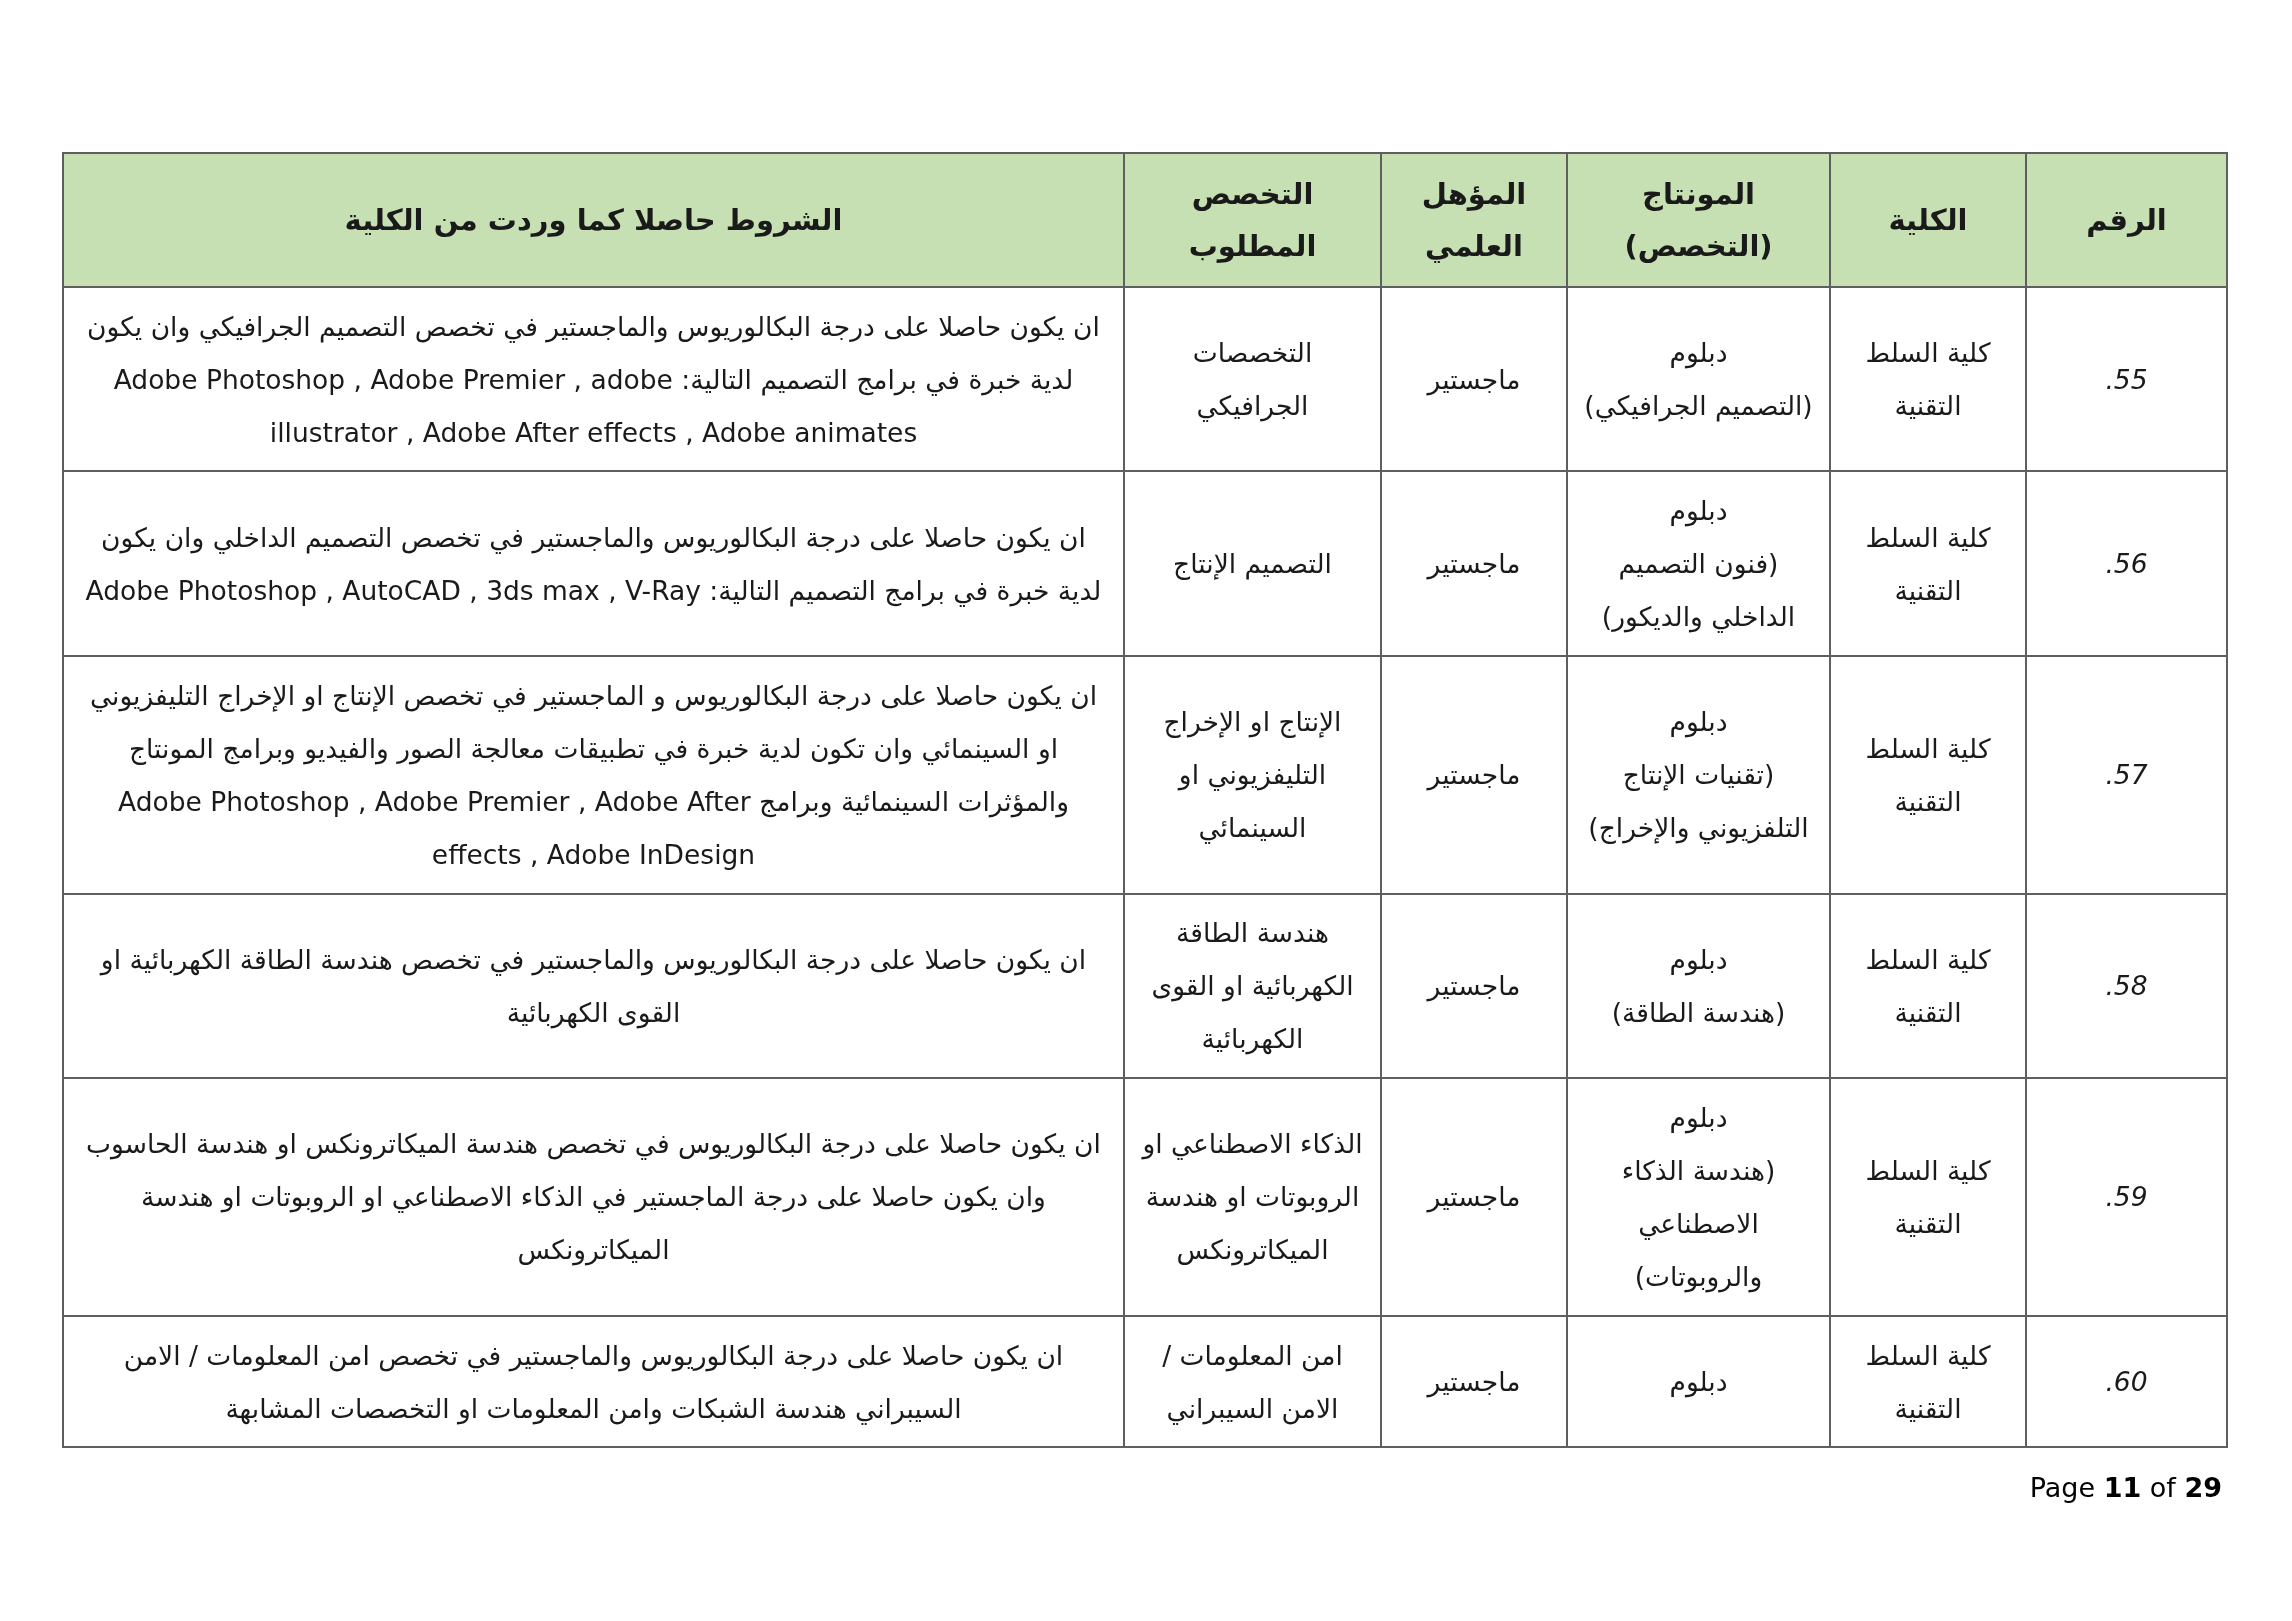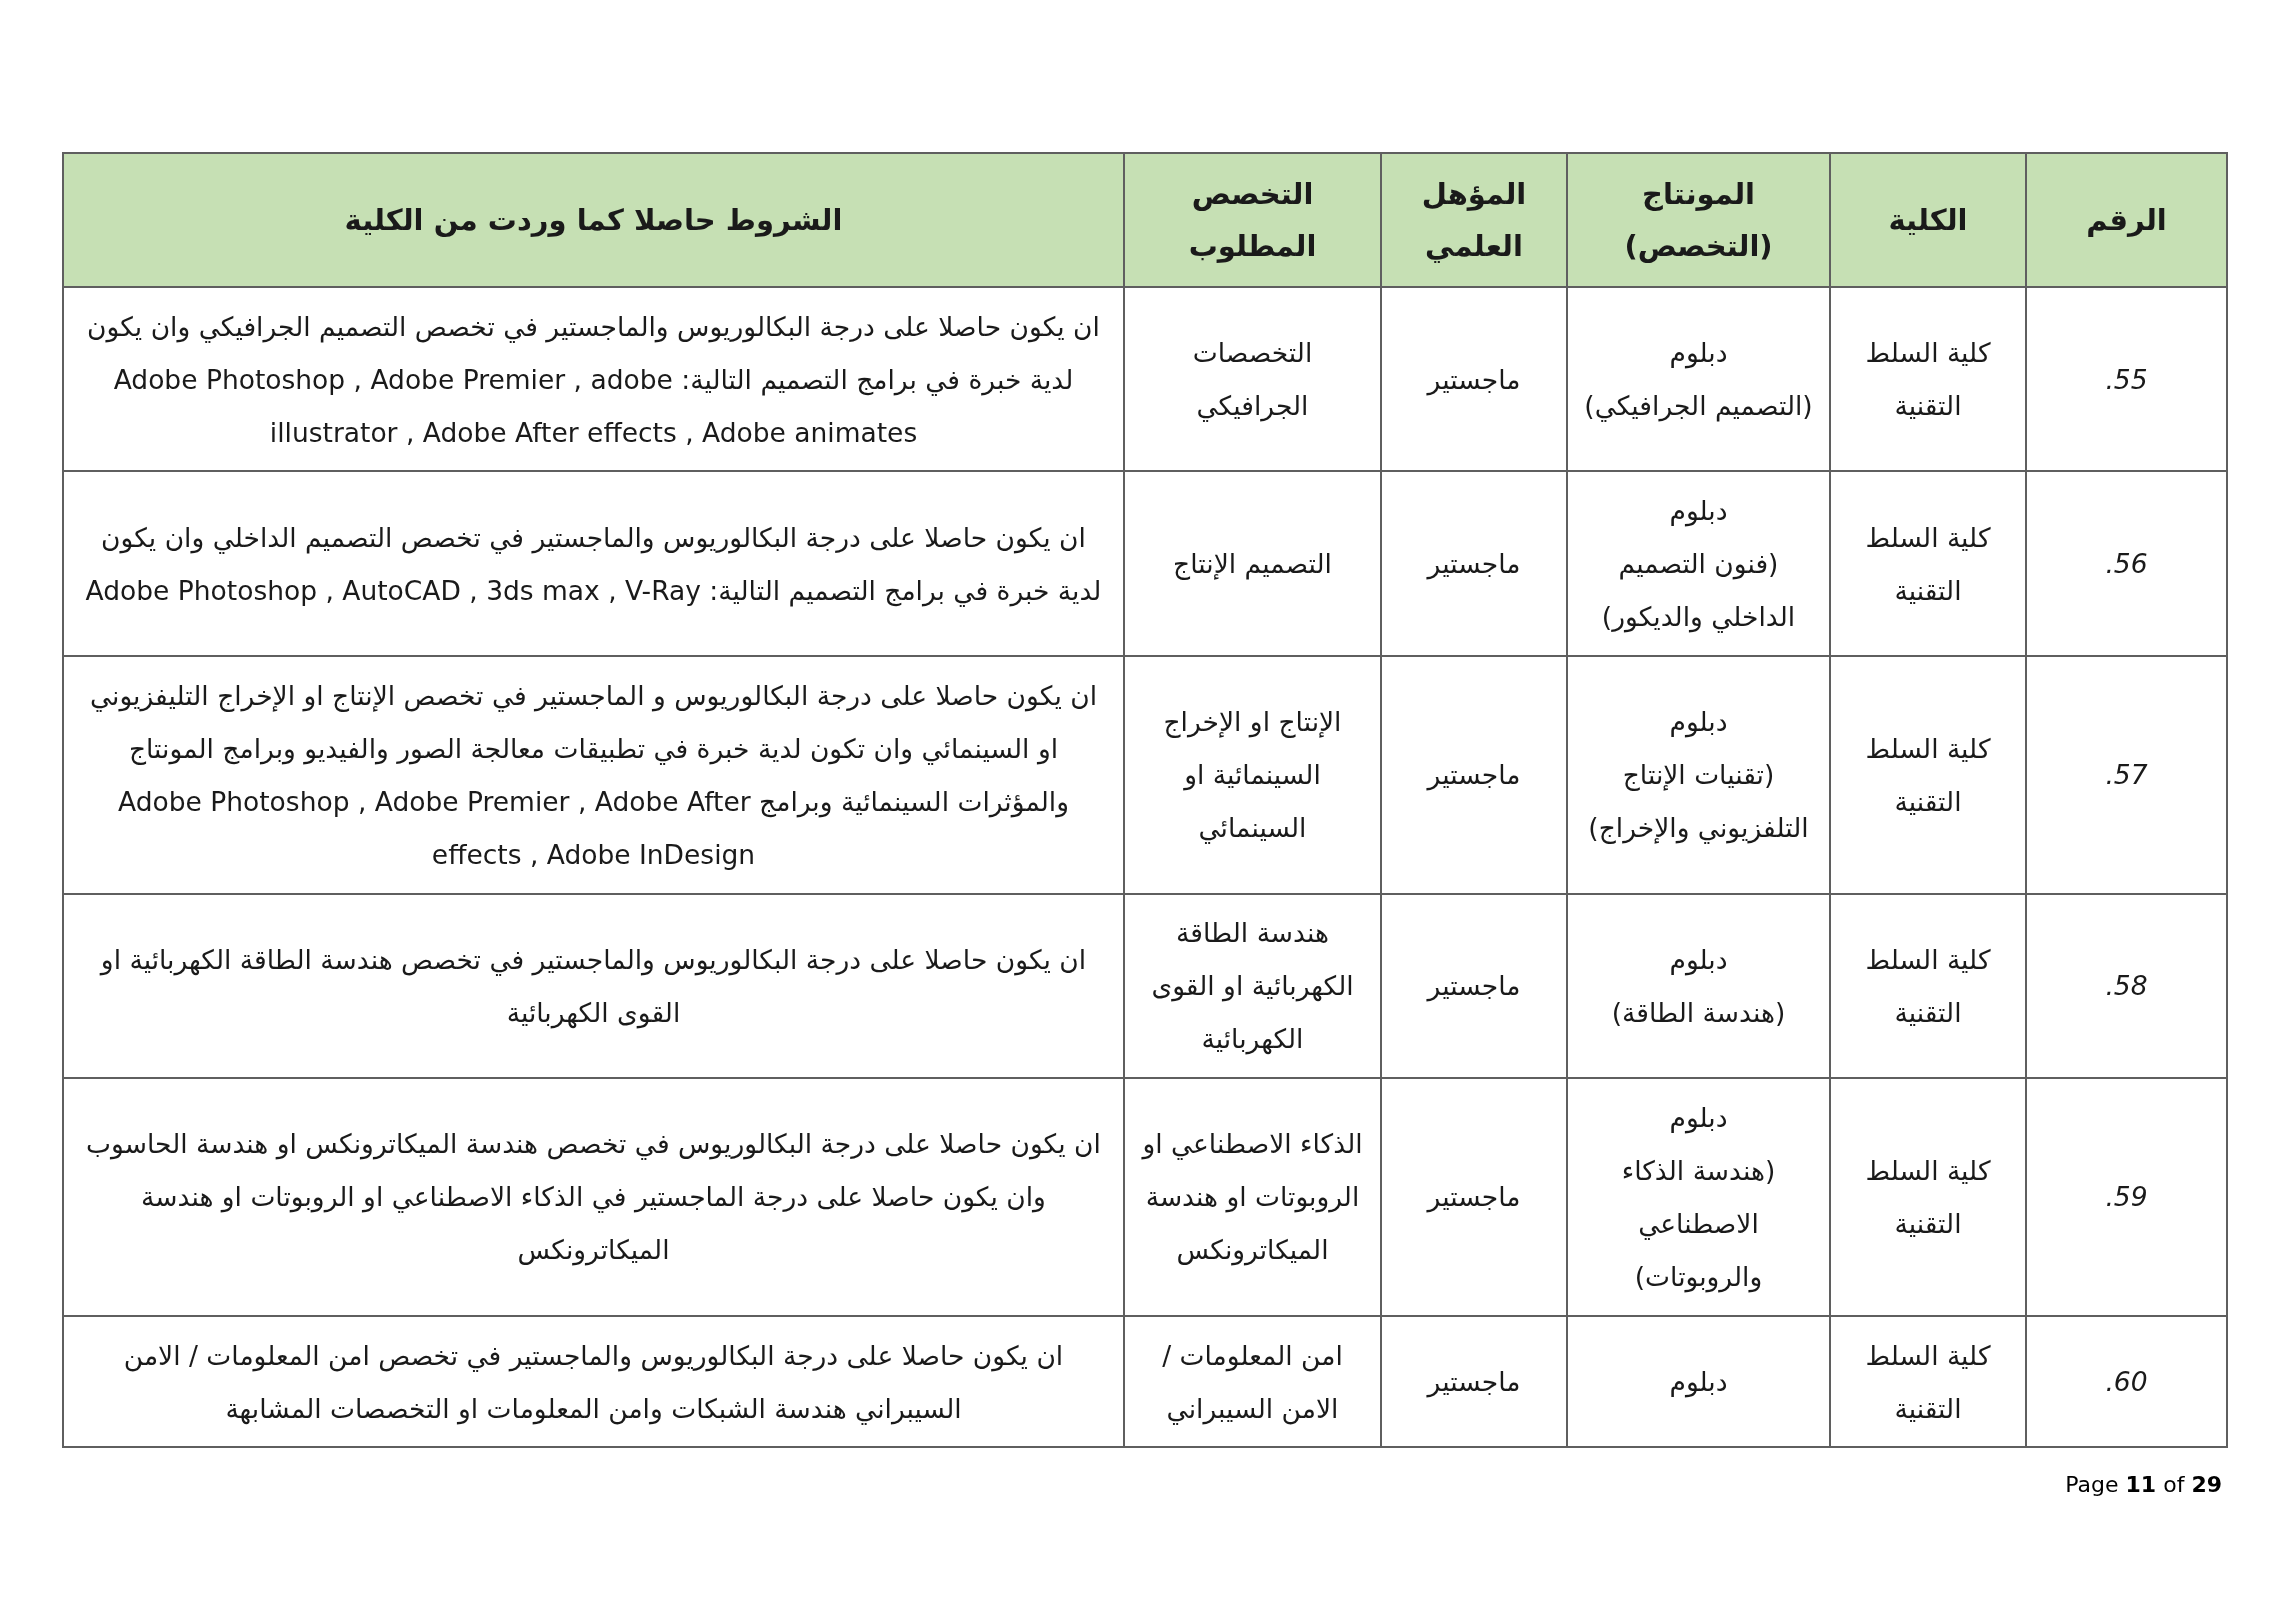--- a/index.html
+++ b/index.html
@@ -50,21 +50,21 @@
   }
   td.cell-number {
     direction: ltr;
     font-size: 27.4px;
     font-style: italic;
   }
   .footer {
     position: absolute;
     top: 1472px;
     right: 71px;
-    font-size: 22px;
+    font-size: 27px;
     direction: ltr;
     color: #000000;
   }
   .footer .bold { font-weight: bold; }
 </style>
 </head>
 <body>
 
 <div class="page">
 
@@ -108,21 +108,21 @@
         <td class="cell-qualification">ماجستير</td>
         <td class="cell-specialization">التصميم الإنتاج</td>
         <td class="cell-conditions">ان يكون حاصلا على درجة البكالوريوس والماجستير في تخصص التصميم الداخلي وان يكون لدية خبرة في برامج التصميم التالية: Adobe Photoshop , AutoCAD , 3ds max , V-Ray</td>
       </tr>
       <tr>
         <td class="cell-number">.57</td>
         <td class="cell-college">كلية السلط التقنية</td>
         <td class="cell-program">دبلوم
 (تقنيات الإنتاج التلفزيوني والإخراج)</td>
         <td class="cell-qualification">ماجستير</td>
-        <td class="cell-specialization">الإنتاج او الإخراج السينمائية او السينمائي</td>
+        <td class="cell-specialization">الإنتاج او الإخراج التليفزيوني او السينمائي</td>
         <td class="cell-conditions">ان يكون حاصلا على درجة البكالوريوس و الماجستير في تخصص الإنتاج او الإخراج التليفزيوني او السينمائي وان تكون لدية خبرة في تطبيقات معالجة الصور والفيديو وبرامج المونتاج والمؤثرات السينمائية وبرامج Adobe Photoshop , Adobe Premier , Adobe After effects , Adobe InDesign</td>
       </tr>
       <tr>
         <td class="cell-number">.58</td>
         <td class="cell-college">كلية السلط التقنية</td>
         <td class="cell-program">دبلوم
 (هندسة الطاقة)</td>
         <td class="cell-qualification">ماجستير</td>
         <td class="cell-specialization">هندسة الطاقة الكهربائية او القوى الكهربائية</td>
         <td class="cell-conditions">ان يكون حاصلا على درجة البكالوريوس والماجستير في تخصص هندسة الطاقة الكهربائية او القوى الكهربائية</td>

